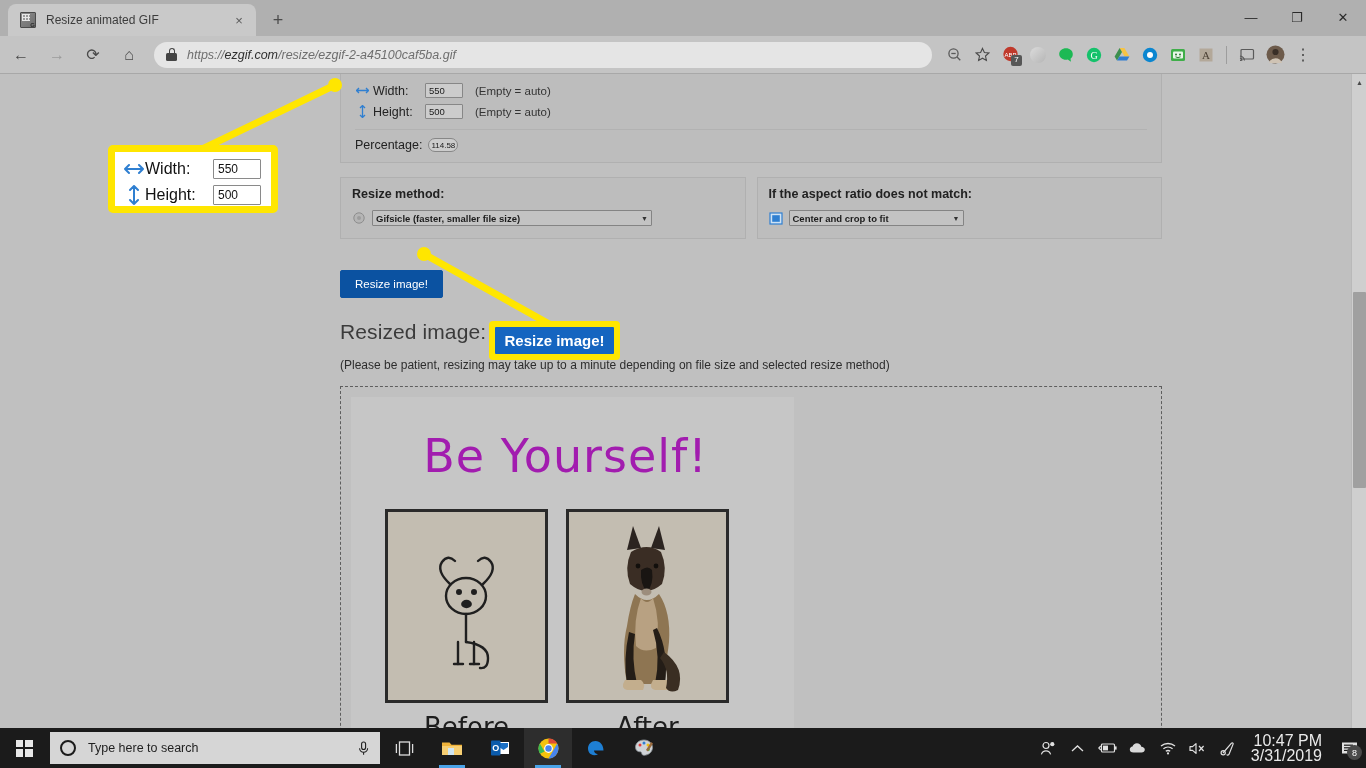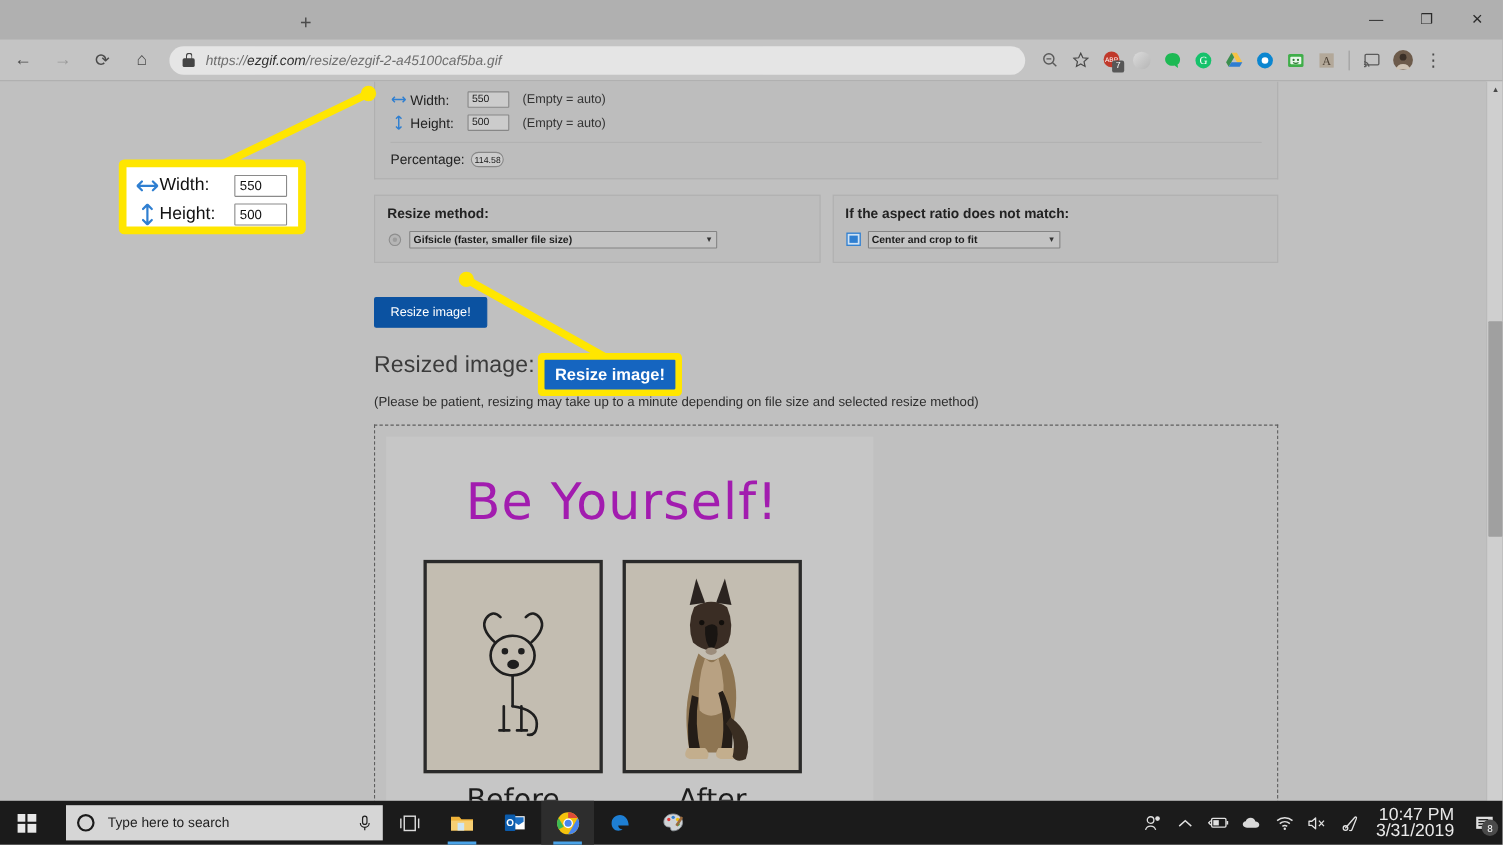--- a/index.html
+++ b/index.html
@@ -254,22 +254,22 @@
   }
   .start {
     width: 48px; height: 40px; display: flex; align-items: center; justify-content: center;
   }
   .winlogo {
     width: 17px; height: 17px;
     display:grid; grid-template-columns:1fr 1fr; grid-template-rows:1fr 1fr; gap:2px;
   }
   .winlogo i { background: #e8e8e8; display:block; }
   .searchbox {
-    width: 288px; height: 32px; background: #d6d6d6; display: flex; align-items: center;
-    padding: 0 10px; margin-left: 12px;
+    width: 330px; height: 32px; background: #d6d6d6; display: flex; align-items: center;
+    padding: 0 10px; margin-left: 2px;
   }
   .circ-o {
     width: 16px; height: 16px; border: 2px solid #1b1b1b; border-radius: 50%; flex:none;
   }
   .search-ph { font-size: 12.5px; color: #1f1f1f; margin-left: 12px; flex: 1; }
   .mic { width: 14px; flex:none; display:flex; align-items:center; justify-content:center;}
   .tb-item {
     width: 48px; height: 40px; display: flex; align-items: center; justify-content: center;
     position: relative;
   }
@@ -297,20 +297,29 @@
   }
 </style>
 </head>
 <body>
 
 <div id="root">
 
   <div class="chrome-window">
 
     <div class="tabstrip">
+      <div class="tab">
+        <span class="tab-favicon">
+          <span class="fav-body"></span>
+            <span class="fav-grid"></span>
+            <span class="fav-txt">G</span>
+        </span>
+        <span class="tab-title">Resize animated GIF</span>
+        <span class="tab-close">×</span>
+      </div>
       <div class="newtab">+</div>
       <div class="wincontrols">
         <div class="wc">—</div>
         <div class="wc">❐</div>
         <div class="wc">✕</div>
       </div>
     </div>
 
     <div class="toolbar">
       <div class="navbtn">←</div>

